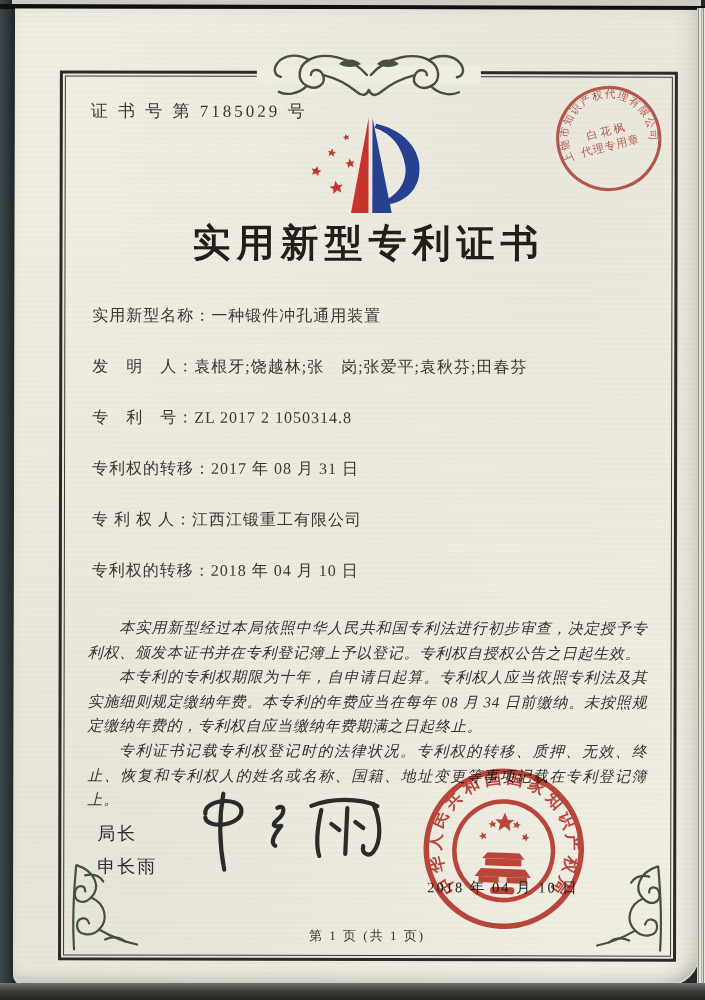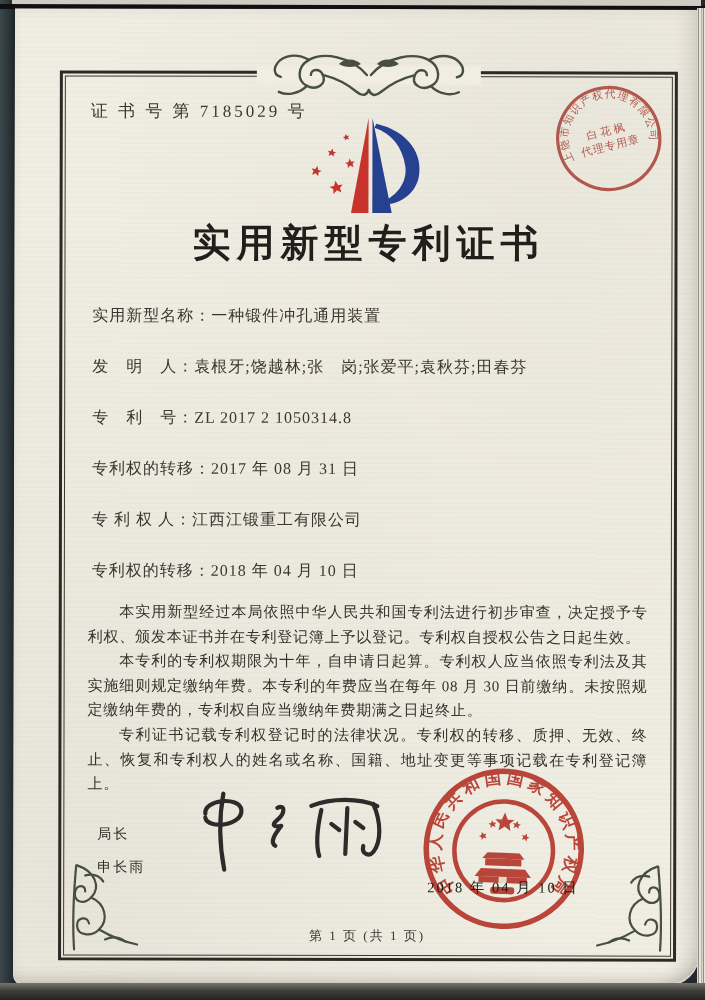--- a/index.html
+++ b/index.html
@@ -41,25 +41,25 @@
   .logo{position:absolute;left:238px;top:38px;width:126px;height:107px;}
 
   .title{position:absolute;left:0;right:0;top:144px;text-align:center;font-size:38px;font-weight:900;
     color:#211f1b;letter-spacing:6px;white-space:nowrap;}
 
   .fields{position:absolute;left:30px;top:232px;width:566px;}
   .field-row{height:30px;margin-bottom:21px;font-size:16px;color:#3a362e;white-space:nowrap;}
   .field-row .flabel{letter-spacing:1px;}
   .field-row .fvalue{letter-spacing:1px;}
 
-  .bodytext{position:absolute;left:26px;top:526px;width:560px;font-size:15px;line-height:24.6px;
-    color:#35322b;text-align:justify;letter-spacing:.8px;}
+  .bodytext{position:absolute;left:26px;top:542px;width:560px;font-size:15px;line-height:24.6px;
+    color:#35322b;text-align:justify;letter-spacing:.8px;font-style:italic;}
   .bodytext p{margin:0;text-indent:2.1em;}
 
-  .officer{position:absolute;left:36px;top:744px;font-size:14px;color:#2f2c27;line-height:33px;letter-spacing:2px;}
+  .officer{position:absolute;left:36px;top:744px;font-size:18px;color:#2f2c27;line-height:33px;letter-spacing:2px;}
 
   .signature{position:absolute;left:128px;top:708px;width:214px;height:98px;opacity:.92;}
 
   .main-seal{position:absolute;left:360px;top:692px;width:165px;height:165px;transform:rotate(2deg);
     opacity:.92;mix-blend-mode:multiply;}
   .seal-date{position:absolute;left:366px;top:804px;width:200px;font-size:14.5px;letter-spacing:2px;
     color:#23221f;white-space:nowrap;}
 
   .page-footer{position:absolute;left:0;right:0;top:853px;text-align:center;font-size:13px;
     letter-spacing:2px;color:#3a372f;}
@@ -156,21 +156,21 @@
         <div class="field-row">
           <span class="flabel">专 利 权 人：</span><span class="fvalue">江西江锻重工有限公司</span>
         </div>
         <div class="field-row">
           <span class="flabel">专利权的转移：</span><span class="fvalue">2018 年 04 月 10 日</span>
         </div>
       </div>
 
       <div class="bodytext">
         <p>本实用新型经过本局依照中华人民共和国专利法进行初步审查，决定授予专利权、颁发本证书并在专利登记簿上予以登记。专利权自授权公告之日起生效。</p>
-        <p>本专利的专利权期限为十年，自申请日起算。专利权人应当依照专利法及其实施细则规定缴纳年费。本专利的年费应当在每年 08 月 30 日前缴纳。未按照规定缴纳年费的，专利权自应当缴纳年费期满之日起终止。</p>
+        <p>本专利的专利权期限为十年，自申请日起算。专利权人应当依照专利法及其实施细则规定缴纳年费。本专利的年费应当在每年 08 月 34 日前缴纳。未按照规定缴纳年费的，专利权自应当缴纳年费期满之日起终止。</p>
         <p>专利证书记载专利权登记时的法律状况。专利权的转移、质押、无效、终止、恢复和专利权人的姓名或名称、国籍、地址变更等事项记载在专利登记簿上。</p>
       </div>
 
       <div class="officer">
         <div>局长</div>
         <div>申长雨</div>
       </div>
 
       <svg class="signature" viewBox="0 0 214 98">
         <g stroke="#1c1c1c" stroke-width="4.2" fill="none" stroke-linecap="round" stroke-linejoin="round">

